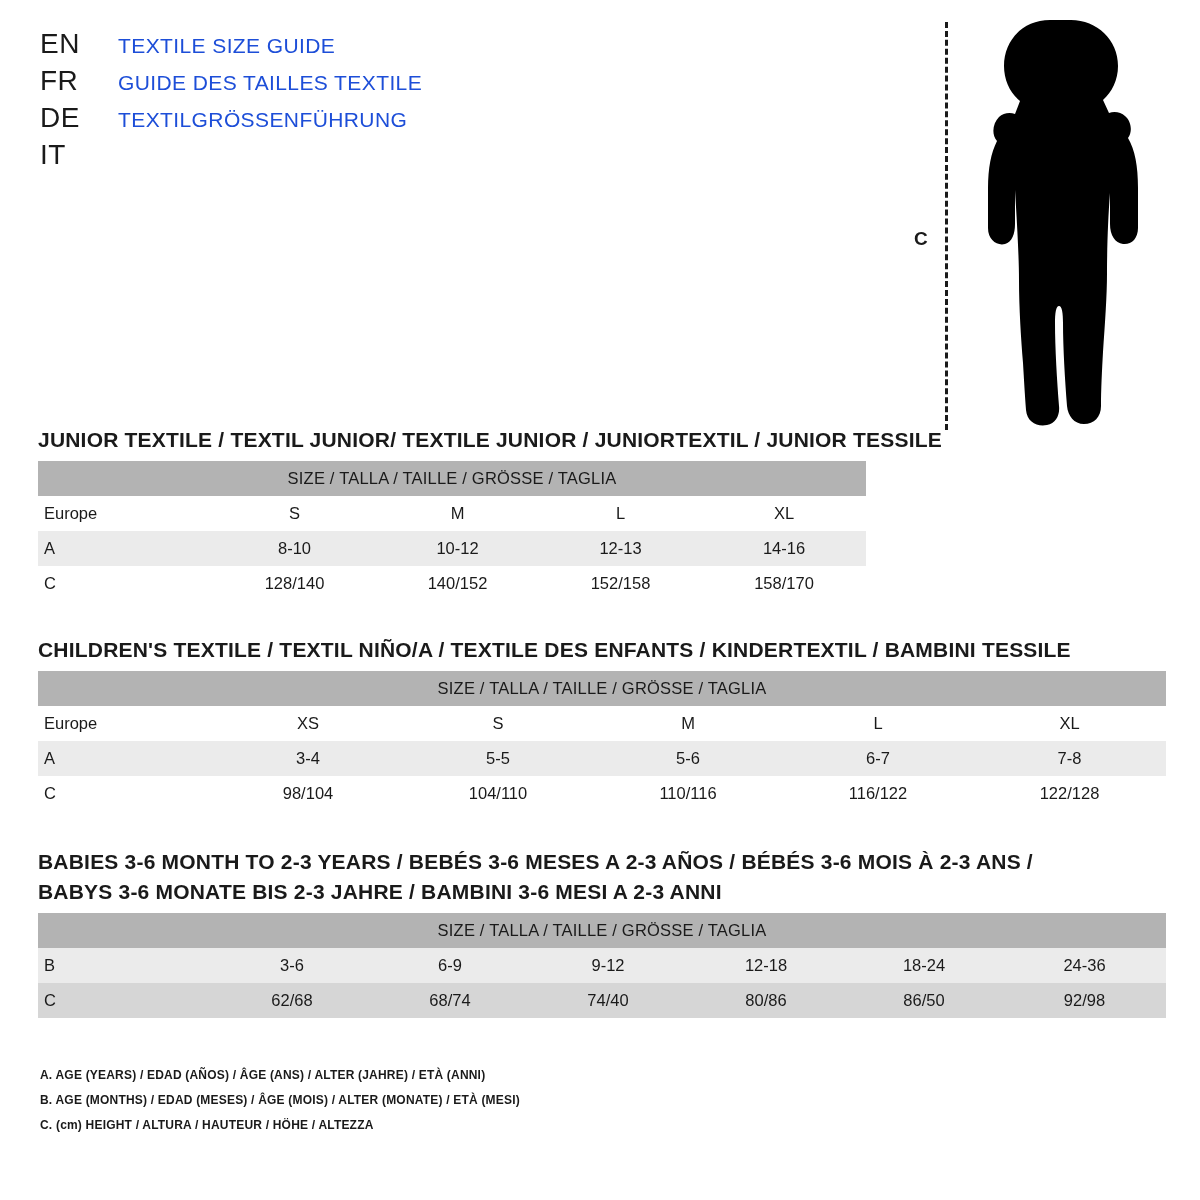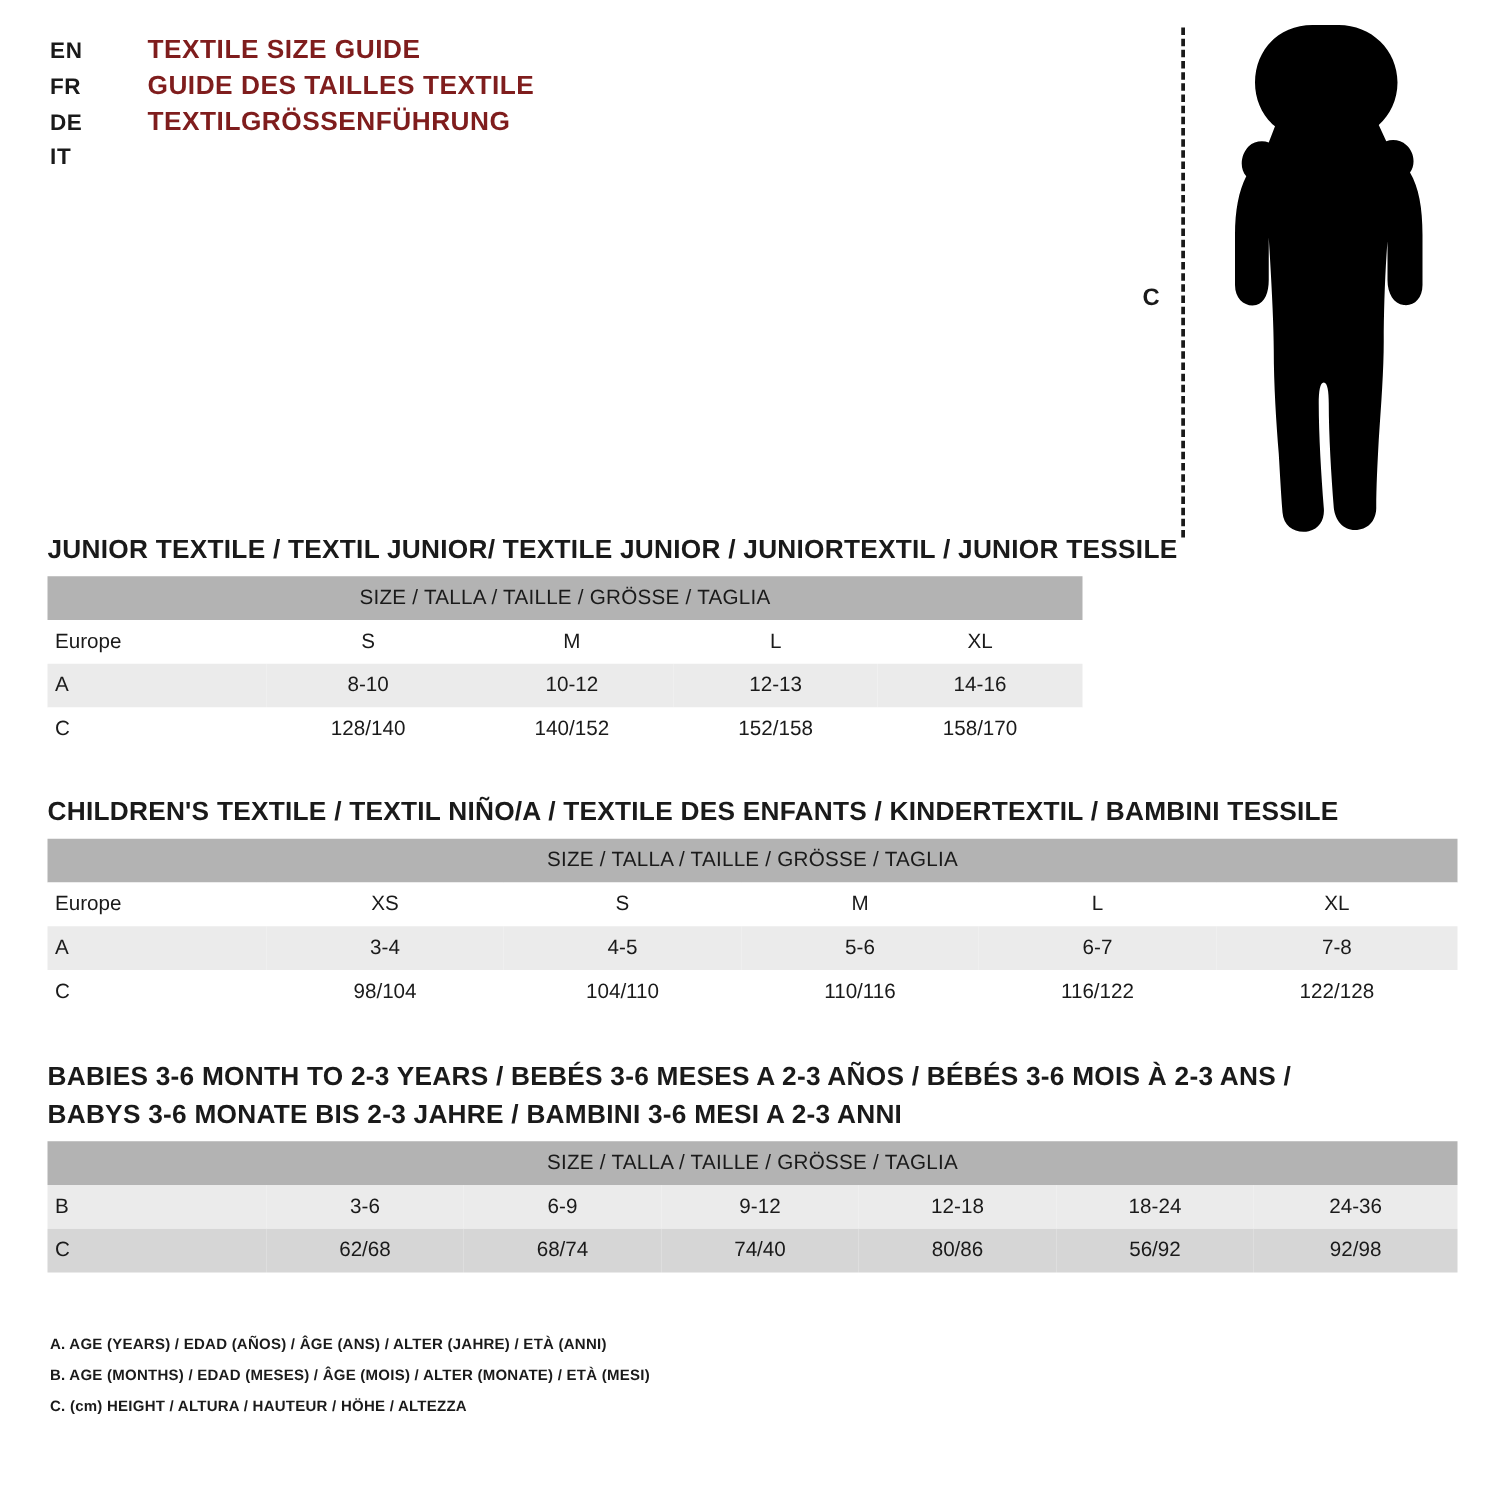--- a/index.html
+++ b/index.html
@@ -24,30 +24,30 @@
     width: 520px;
   }
   .header-row {
     display: flex;
     align-items: baseline;
     margin-bottom: 5px;
   }
   .header-lang {
     width: 78px;
     flex: 0 0 78px;
-    font-size: 18px;
-    font-weight: 700;
+    font-size: 28px;
+    font-weight: 400;
     letter-spacing: 0.5px;
     color: #1a1a1a;
   }
   .header-text {
     font-size: 21px;
-    font-weight: 700;
+    font-weight: 400;
     letter-spacing: 0.4px;
-    color: #7f1d1d;
+    color: #1d4ed8;
     white-space: nowrap;
   }
 
   
   .figure-area {
     position: absolute;
     left: 900px;
     top: 10px;
     width: 260px;
     height: 420px;
@@ -227,21 +227,21 @@
       <td class="col-label">Europe</td>
       <td>XS</td>
       <td>S</td>
       <td>M</td>
       <td>L</td>
       <td>XL</td>
     </tr>
     <tr class="row-grey">
       <td class="col-label">A</td>
       <td>3-4</td>
-      <td>4-5</td>
+      <td>5-5</td>
       <td>5-6</td>
       <td>6-7</td>
       <td>7-8</td>
     </tr>
     <tr class="row-white">
       <td class="col-label">C</td>
       <td>98/104</td>
       <td>104/110</td>
       <td>110/116</td>
       <td>116/122</td>
@@ -278,21 +278,21 @@
       <td>12-18</td>
       <td>18-24</td>
       <td>24-36</td>
     </tr>
     <tr class="row-darkgrey">
       <td class="col-label">C</td>
       <td>62/68</td>
       <td>68/74</td>
       <td>74/40</td>
       <td>80/86</td>
-      <td>56/92</td>
+      <td>86/50</td>
       <td>92/98</td>
     </tr>
   </tbody>
     </table>
 </div>
 
 <div class="legend" style="top:1068px;">
   <div class="legend-line">A. AGE (YEARS) / EDAD (AÑOS) / ÂGE (ANS) / ALTER (JAHRE) / ETÀ (ANNI)</div>
   <div class="legend-line">B. AGE (MONTHS) / EDAD (MESES) / ÂGE (MOIS) / ALTER (MONATE) / ETÀ (MESI)</div>
   <div class="legend-line">C. (cm) HEIGHT / ALTURA / HAUTEUR / HÖHE / ALTEZZA</div>

